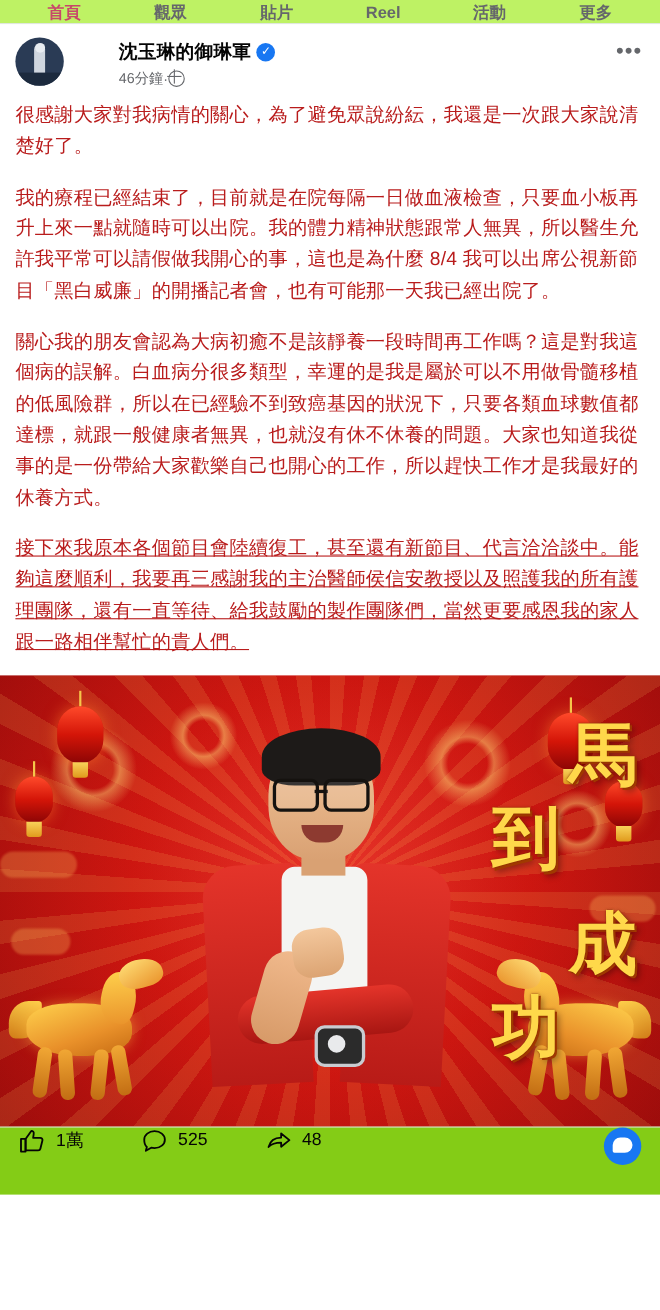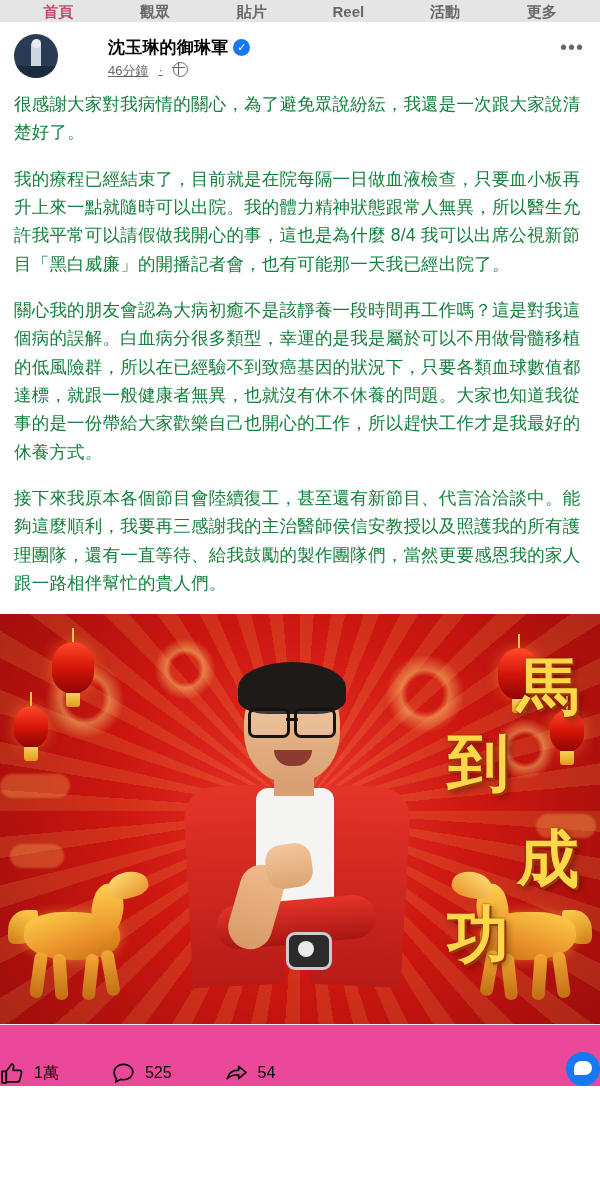--- a/index.html
+++ b/index.html
@@ -16,21 +16,21 @@
     position: relative;
   }
 
   
   .topnav {
     height: 22px;
     display: flex;
     align-items: flex-end;
     gap: 0;
     padding: 0 10px;
-    background: #e5e5e5;
+    background: #bef264;
     overflow: hidden;
     border-bottom: 1px solid #e4e6eb;
     box-sizing: border-box;
   }
   .topnav-item {
     flex: 1;
     text-align: center;
     font-size: 15px;
     font-weight: 700;
     color: #65676b;
@@ -124,25 +124,25 @@
     background: #1877f2;
     color: #fff;
     font-size: 11px;
     line-height: 17px;
     text-align: center;
     flex: 0 0 17px;
     font-weight: 700;
   }
   .meta-row {
     display: flex;
-    gap: 10px;
+    align-items: center;
+    gap: 0;
     margin-top: 3px;
     font-size: 13px;
     color: #65676b;
-    text-decoration: underline;
   }
   .meta-dot { font-size: 13px; color: #65676b; }
   .globe {
     width: 13px; height: 13px;
     border-radius: 50%;
     border: 1.4px solid #65676b;
     position: relative;
     display: inline-block;
   }
   .globe::before {
@@ -165,25 +165,25 @@
     line-height: 18px;
     padding: 4px 2px 0 8px;
     cursor: pointer;
   }
 
   
   .post-body {
     padding: 4px 14px 10px 14px;
     font-size: 17.5px;
     line-height: 1.62;
-    color: #15803d;
+    color: #b91c1c;
     letter-spacing: 0.2px;
   }
   .para { margin: 0 0 18px 0; }
-  .para:last-child { margin-bottom: 6px; }
+  .para:last-child { margin-bottom: 6px; text-decoration: underline; }
 
   
   .post-image {
     width: 600px;
     height: 410px;
     position: relative;
     overflow: hidden;
     background: radial-gradient(circle at 50% 45%, #e8342a 0%, #cc1510 48%, #9c0b0b 100%);
   }
   .sunrays {
@@ -398,24 +398,24 @@
   .ph1 { top: 42px; right: 20px; }
   .ph2 { top: 118px; right: 90px; }
   .ph3 { top: 214px; right: 20px; }
   .ph4 { top: 290px; right: 90px; }
 
   
   .post-footer {
     height: 62px;
     border-top: 1px solid #e8eaed;
     display: flex;
-    align-items: flex-end;
-    padding: 0 0;
+    align-items: flex-start;
+    padding: 0 17px;
     box-sizing: border-box;
-    background: #ec4899;
+    background: #84cc16;
   }
   .act {
     display: flex;
     align-items: center;
     gap: 9px;
     margin-right: 52px;
     cursor: pointer;
   }
   .act-label {
     font-size: 16px;
@@ -551,19 +551,19 @@
     <div class="act">
       <svg class="ic" viewBox="0 0 24 24">
         <path d="M12 3.2c5 0 9 3.3 9 7.4 0 4.1-4 7.4-9 7.4-1 0-2-.13-2.9-.37L4.4 20.3l.9-3.4C3.6 15.5 3 13.4 3 10.6 3 6.5 7 3.2 12 3.2z" fill="none" stroke="#050505" stroke-width="1.6" stroke-linejoin="round"></path>
       </svg>
       <span class="act-label">525</span>
     </div>
     <div class="act">
       <svg class="ic" viewBox="0 0 24 24">
         <path d="M3 17c1.5-6 6.2-8.2 11-8.2V5.2L21.2 11 14 16.8v-3.6C9.6 13.2 5.8 14 3 17z" fill="none" stroke="#050505" stroke-width="1.6" stroke-linejoin="round"></path>
       </svg>
-      <span class="act-label">54</span>
+      <span class="act-label">48</span>
     </div>
     <div class="spacer"></div>
     <div class="msg-btn"></div>
   </div>
 
 </div>
 
 </body></html>

